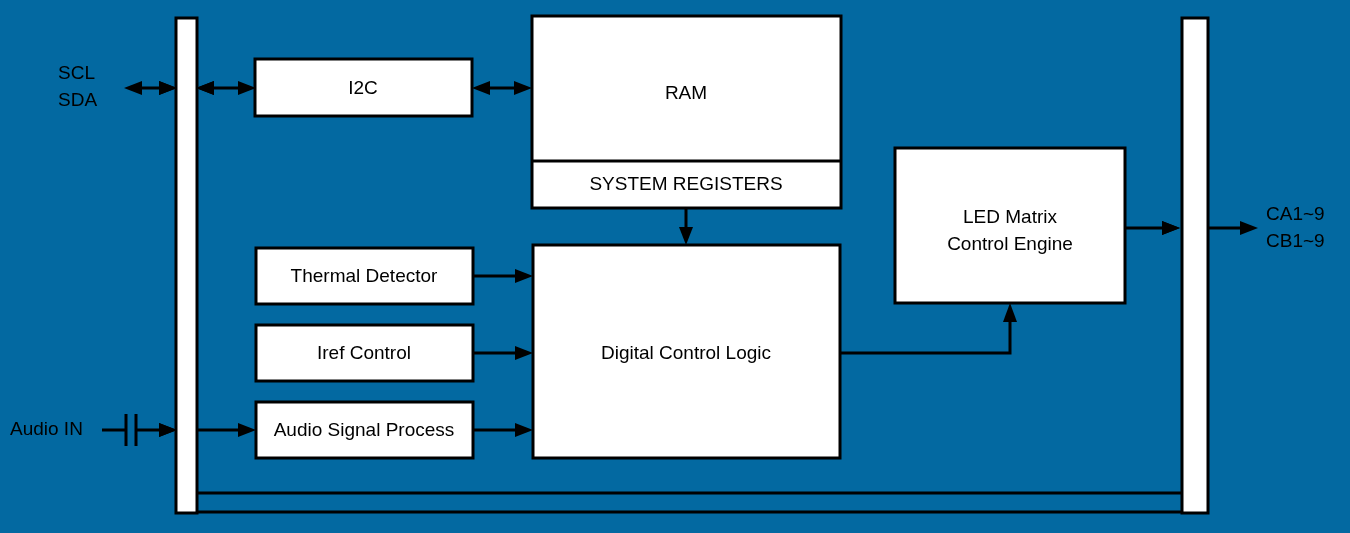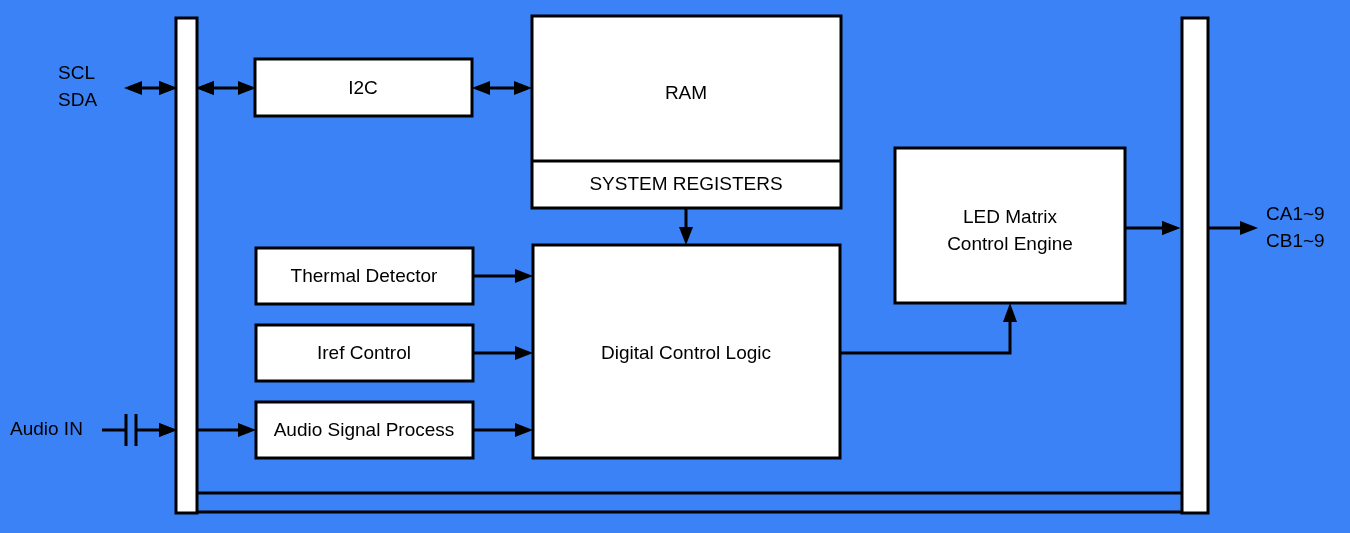--- a/index.html
+++ b/index.html
@@ -7,21 +7,21 @@
     padding: 0;
     background: #ffffff;
   }
   body {
     font-family: "Liberation Sans", sans-serif;
   }
   #diagram-root {
     position: relative;
     width: 1350px;
     height: 533px;
-    background: #3b82f6;
+    background: #0369a1;
     overflow: hidden;
   }
   svg.diagram {
     display: block;
     width: 1350px;
     height: 533px;
   }
   .blk {
     fill: #ffffff;
     stroke: #000000;

